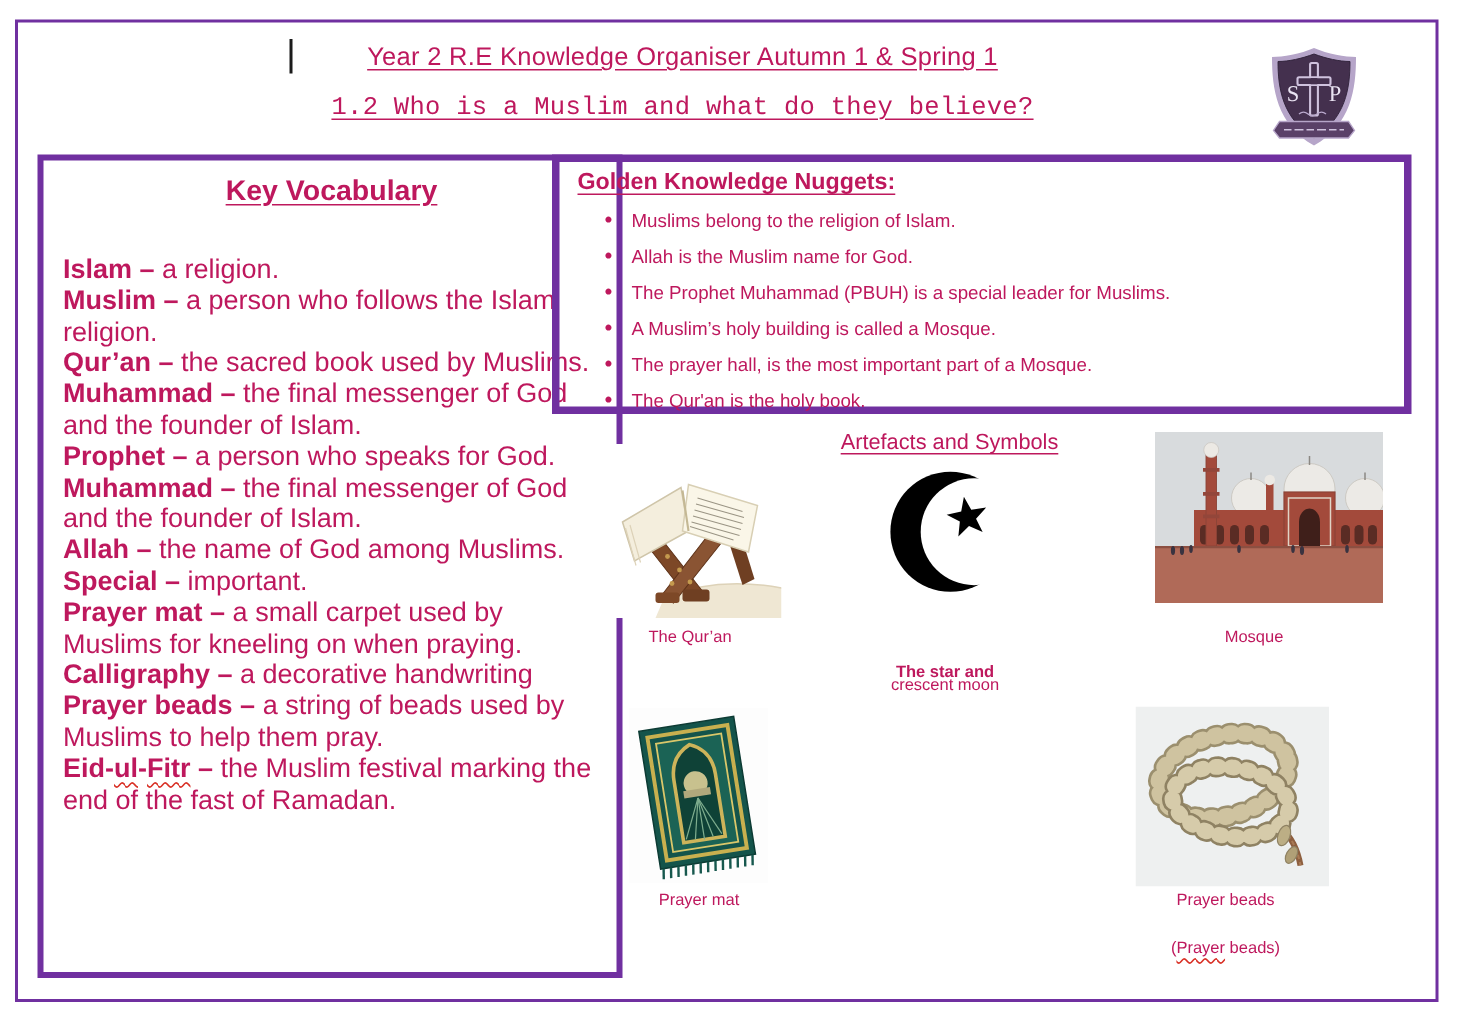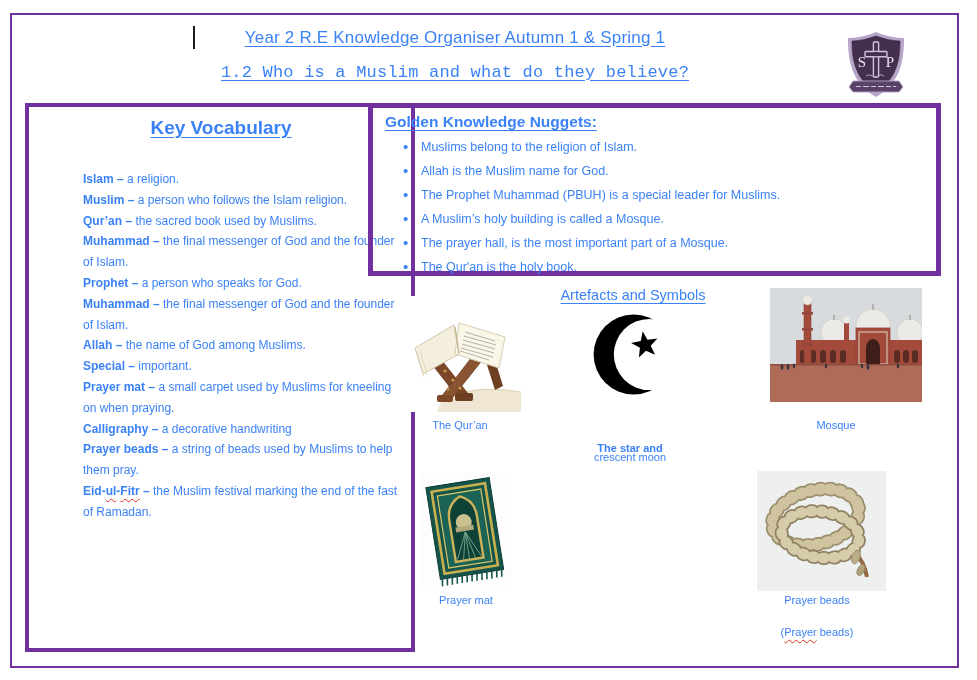--- a/index.html
+++ b/index.html
@@ -1,37 +1,37 @@
 <!DOCTYPE html>
 <html><head>
 <meta charset="utf-8">
 <style>
   html,body{margin:0;padding:0;background:#ffffff;}
   .page{position:relative;width:977px;height:680px;background:#ffffff;
-        font-family:"Liberation Sans", sans-serif;color:#3b82f6;overflow:hidden;}
+        font-family:"Liberation Sans", sans-serif;color:#be185d;overflow:hidden;}
 
   .outer-border{position:absolute;left:10px;top:13px;width:949px;height:655px;
         border:2px solid #7030a0;box-sizing:border-box;}
 
   
   .header{position:absolute;left:0;top:0;width:910px;text-align:center;}
   .title-line{font-size:17px;letter-spacing:.2px;text-decoration:underline;
         text-underline-offset:3px;}
   .title-1{position:absolute;left:0;top:28px;width:910px;}
   .title-2{position:absolute;left:0;top:63px;width:910px;font-family:Liberation Mono, monospace;}
   .text-cursor{position:absolute;left:193px;top:26px;width:2px;height:23px;background:#1b1b1b;}
 
   .logo{position:absolute;left:845px;top:31px;}
 
   
   .vocab-box{position:absolute;left:25px;top:103px;width:390px;height:549px;
         border:4px solid #7030a0;box-sizing:border-box;padding:6px 11px 0 13px;}
   .vocab-title{font-size:19px;font-weight:bold;text-align:center;
         text-decoration:underline;text-underline-offset:3px;margin-top:4px;}
-  .vocab-entries{margin-top:30px;font-size:12px;line-height:20.8px;margin-left:41px;}
+  .vocab-entries{margin-top:30px;font-size:18px;line-height:20.8px;}
   .term{font-weight:bold;}
 
   
   .nuggets-box{position:absolute;left:368px;top:103px;width:573px;height:173px;
         border:5px solid #7030a0;box-sizing:border-box;padding:5px 12px 0 12px;}
   .nuggets-title{font-size:15.5px;font-weight:bold;text-decoration:underline;
         text-underline-offset:3px;}
   .nuggets-list{margin:9px 0 0 0;padding:0;list-style:none;}
   .nuggets-list li{position:relative;font-size:12.5px;margin-bottom:10px;padding-left:36px;}
   .nuggets-list li::before{content:'•';position:absolute;left:18px;top:-2px;font-size:15px;}

